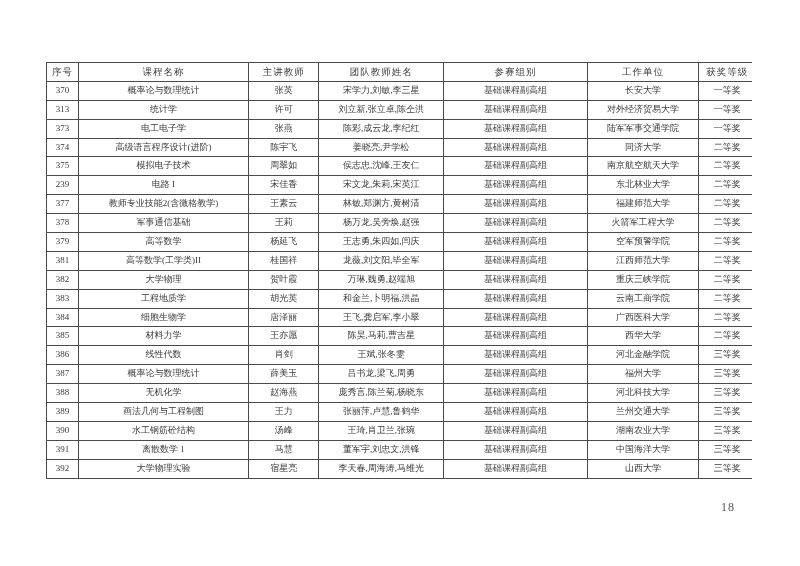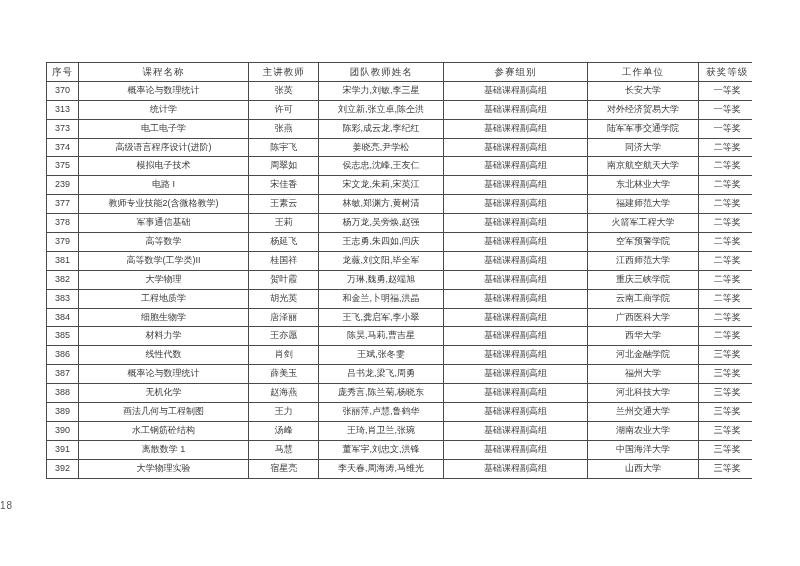--- a/index.html
+++ b/index.html
@@ -5,21 +5,21 @@
   html, body {
     margin: 0;
     padding: 0;
     background: #ffffff;
   }
   .page {
     position: relative;
     width: 752px;
     height: 566px;
     background: #ffffff;
-    font-family: Liberation Sans, sans-serif;
+    font-family: Liberation Serif, serif;
     color: #3b3b3b;
     overflow: hidden;
   }
   table.awards {
     position: absolute;
     left: 46px;
     top: 62px;
     width: 710px;
     border-collapse: collapse;
     table-layout: fixed;
@@ -46,22 +46,22 @@
   col.c-teach  { width: 9.9%; }
   col.c-team   { width: 17.6%; }
   col.c-group  { width: 20.3%; }
   col.c-org    { width: 15.7%; }
   col.c-award  { width: 8.0%; }
   .page-number {
     position: absolute;
     left: 0;
     right: 17px;
     top: 500px;
-    text-align: left;
-    font-size: 10px;
+    text-align: right;
+    font-size: 12px;
     color: #555;
     letter-spacing: 1px;
   }
 </style>
 </head>
 <body>
 
 <div class="page">
 
   <table class="awards">

